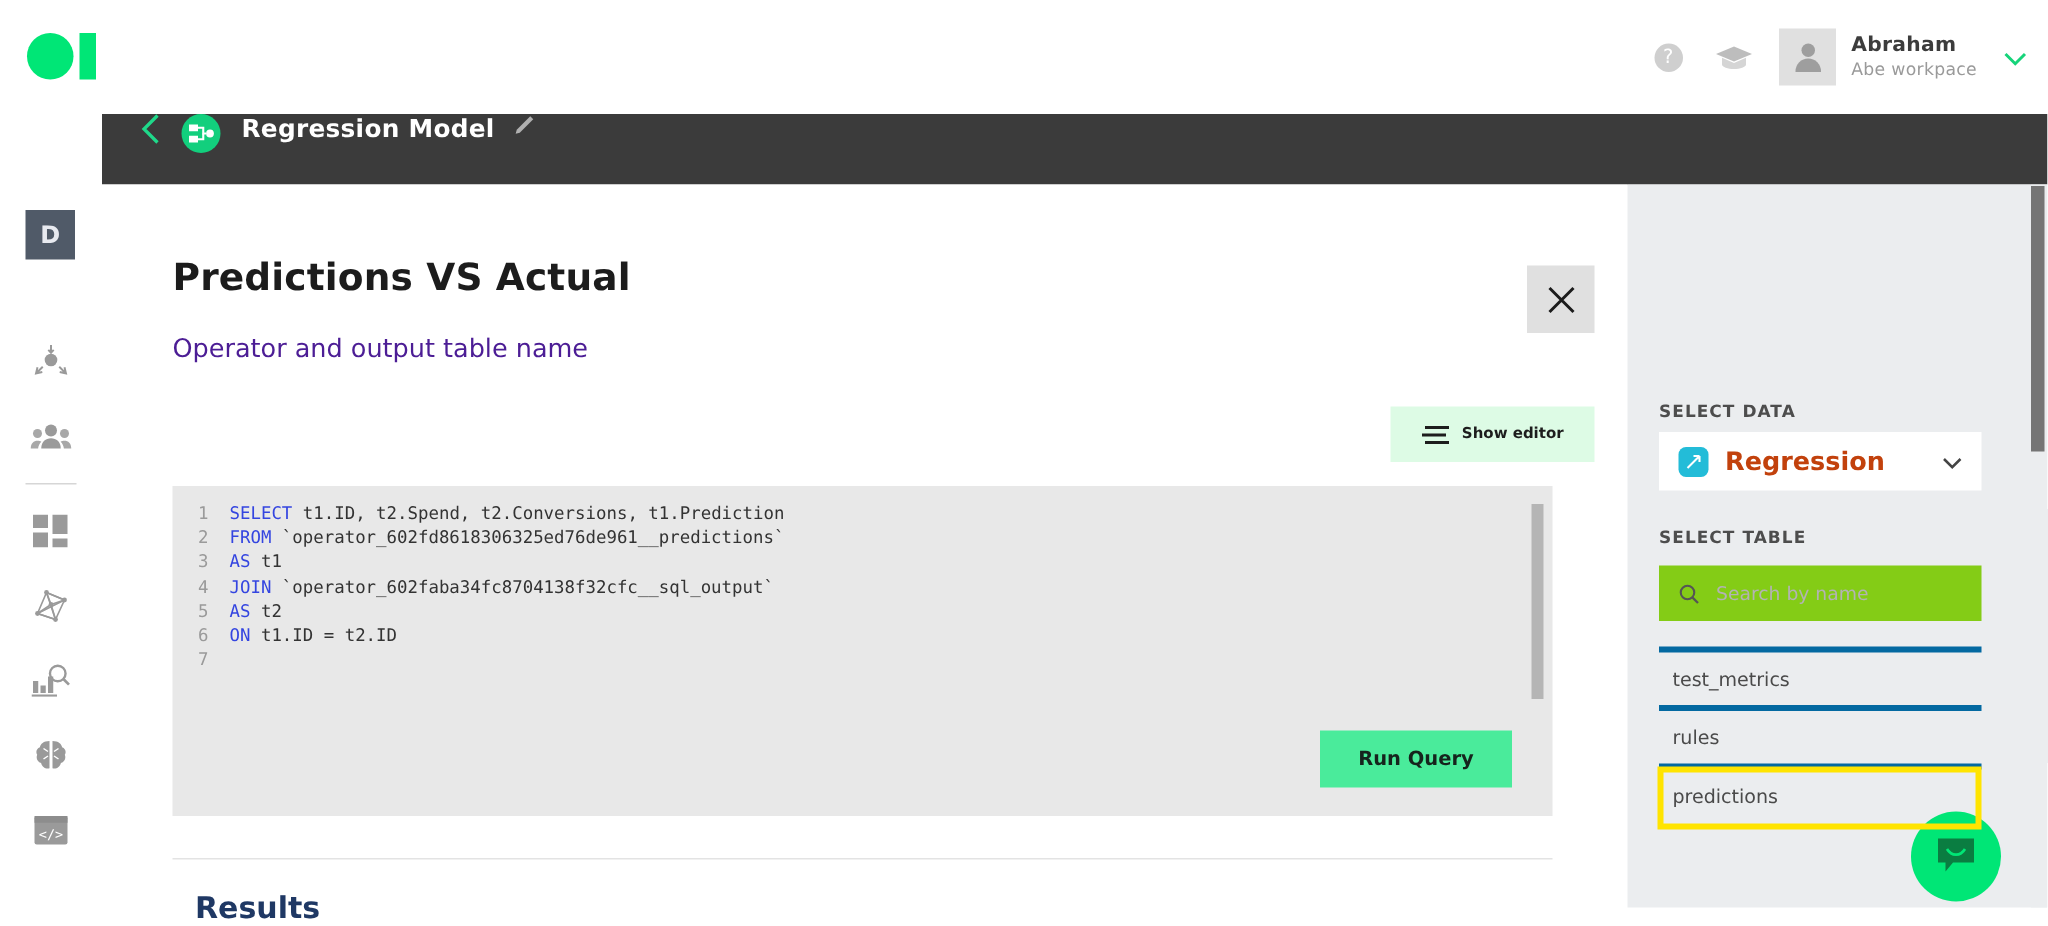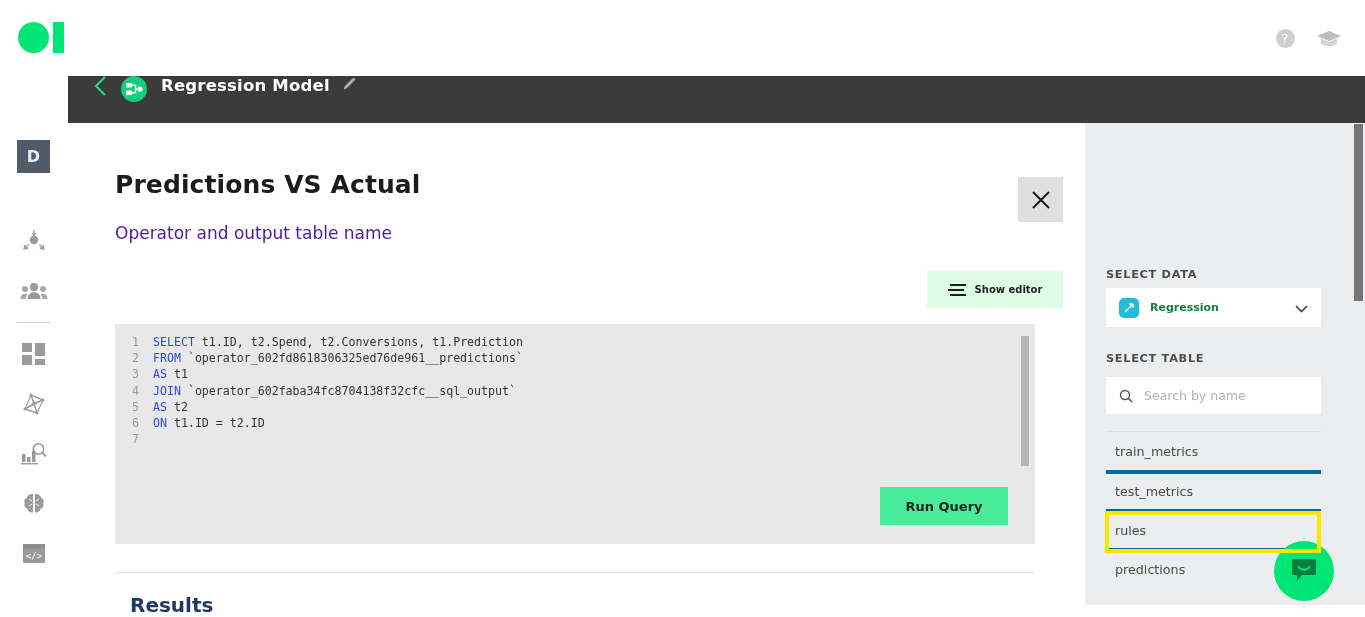--- a/index.html
+++ b/index.html
@@ -162,24 +162,24 @@
   }
   .rp-select {
     position: absolute; left: 21px; width: 215px; height: 39px; background: #ffffff;
     display: flex; align-items: center; padding: 0 13px; cursor: pointer;
   }
   .rp-select .sel-icon {
     width: 20px; height: 20px; border-radius: 5px; background: #23bcd8;
     display: flex; align-items: center; justify-content: center; flex: none;
   }
   .rp-select .sel-txt {
-    margin-left: 11px; font-size: 11px; font-weight: bold; color: #15803d; flex: 1;
+    margin-left: 11px; font-size: 17px; font-weight: bold; color: #c2410c; flex: 1;
   }
   .rp-search {
-    position: absolute; left: 21px; width: 215px; height: 37px; background: #ffffff;
+    position: absolute; left: 21px; width: 215px; height: 37px; background: #84cc16;
     display: flex; align-items: center; padding: 0 13px;
   }
   .rp-search input {
     border: none; outline: none; margin-left: 11px; font-size: 12.5px;
     color: #555; width: 160px; background: transparent;
     font-family: "DejaVu Sans", "Liberation Sans", sans-serif;
   }
   .rp-search input::placeholder { color: #b3b3b3; }
   .table-list { position: absolute; left: 21px; top: 308px; width: 215px; }
   .table-row {
@@ -221,20 +221,34 @@
 
     <div class="topbar-right">
       <div class="icon-btn">
         <div class="help-circle">?</div>
       </div>
       <div class="icon-btn">
         <svg class="cap-icon" viewBox="0 0 26 20">
           <path d="M13 3 L25 8 L13 13 L1 8 Z" fill="#bdbdbd"></path>
           <path d="M5 10.5 L5 15 C5 16.8 9 18 13 18 C17 18 21 16.8 21 15 L21 10.5 L13 14 Z" fill="#d5d5d5"></path>
         </svg>
+      </div>
+      <div class="user-chip">
+        <div class="avatar">
+          <div class="avatar-head"></div>
+        </div>
+        <div class="user-text">
+          <div class="user-name">Abraham</div>
+          <div class="user-ws">Abe workpace</div>
+        </div>
+        <span class="user-caret">
+          <svg width="15" height="9" viewBox="0 0 15 9">
+              <path d="M1 1 L7.5 7.5 L14 1" stroke="#16d47a" stroke-width="2" fill="none"></path>
+            </svg>
+        </span>
       </div>
     </div>
   </div>
 
   <div class="project-bar">
     <span class="back-chevron">
       <svg width="13" height="20" viewBox="0 0 13 20">
           <path d="M11 1 L2 10 L11 19" stroke="#1fd98a" stroke-width="2.2" fill="none"></path>
         </svg>
     </span>
@@ -418,21 +432,20 @@
 
     <div class="rp-search" style="top:254px">
       <svg width="14" height="14" viewBox="0 0 14 14">
         <circle cx="6" cy="6" r="4.5" stroke="#555" stroke-width="1.4" fill="none"></circle>
         <path d="M9.4 9.4 L13 13" stroke="#555" stroke-width="1.5"></path>
       </svg>
       <input type="text" value="" placeholder="Search by name" style="">
     </div>
 
     <div class="table-list" id="table-list">
-        <div class="table-row first">train_metrics</div>
         <div class="table-row">test_metrics</div>
         <div class="table-row">rules</div>
         <div class="table-row">predictions</div>
       </div>
 
     <div class="panel-scroll-track"></div>
     <div class="panel-scroll-thumb"></div>
   </div>
 
   <div class="annot-highlight"></div>

